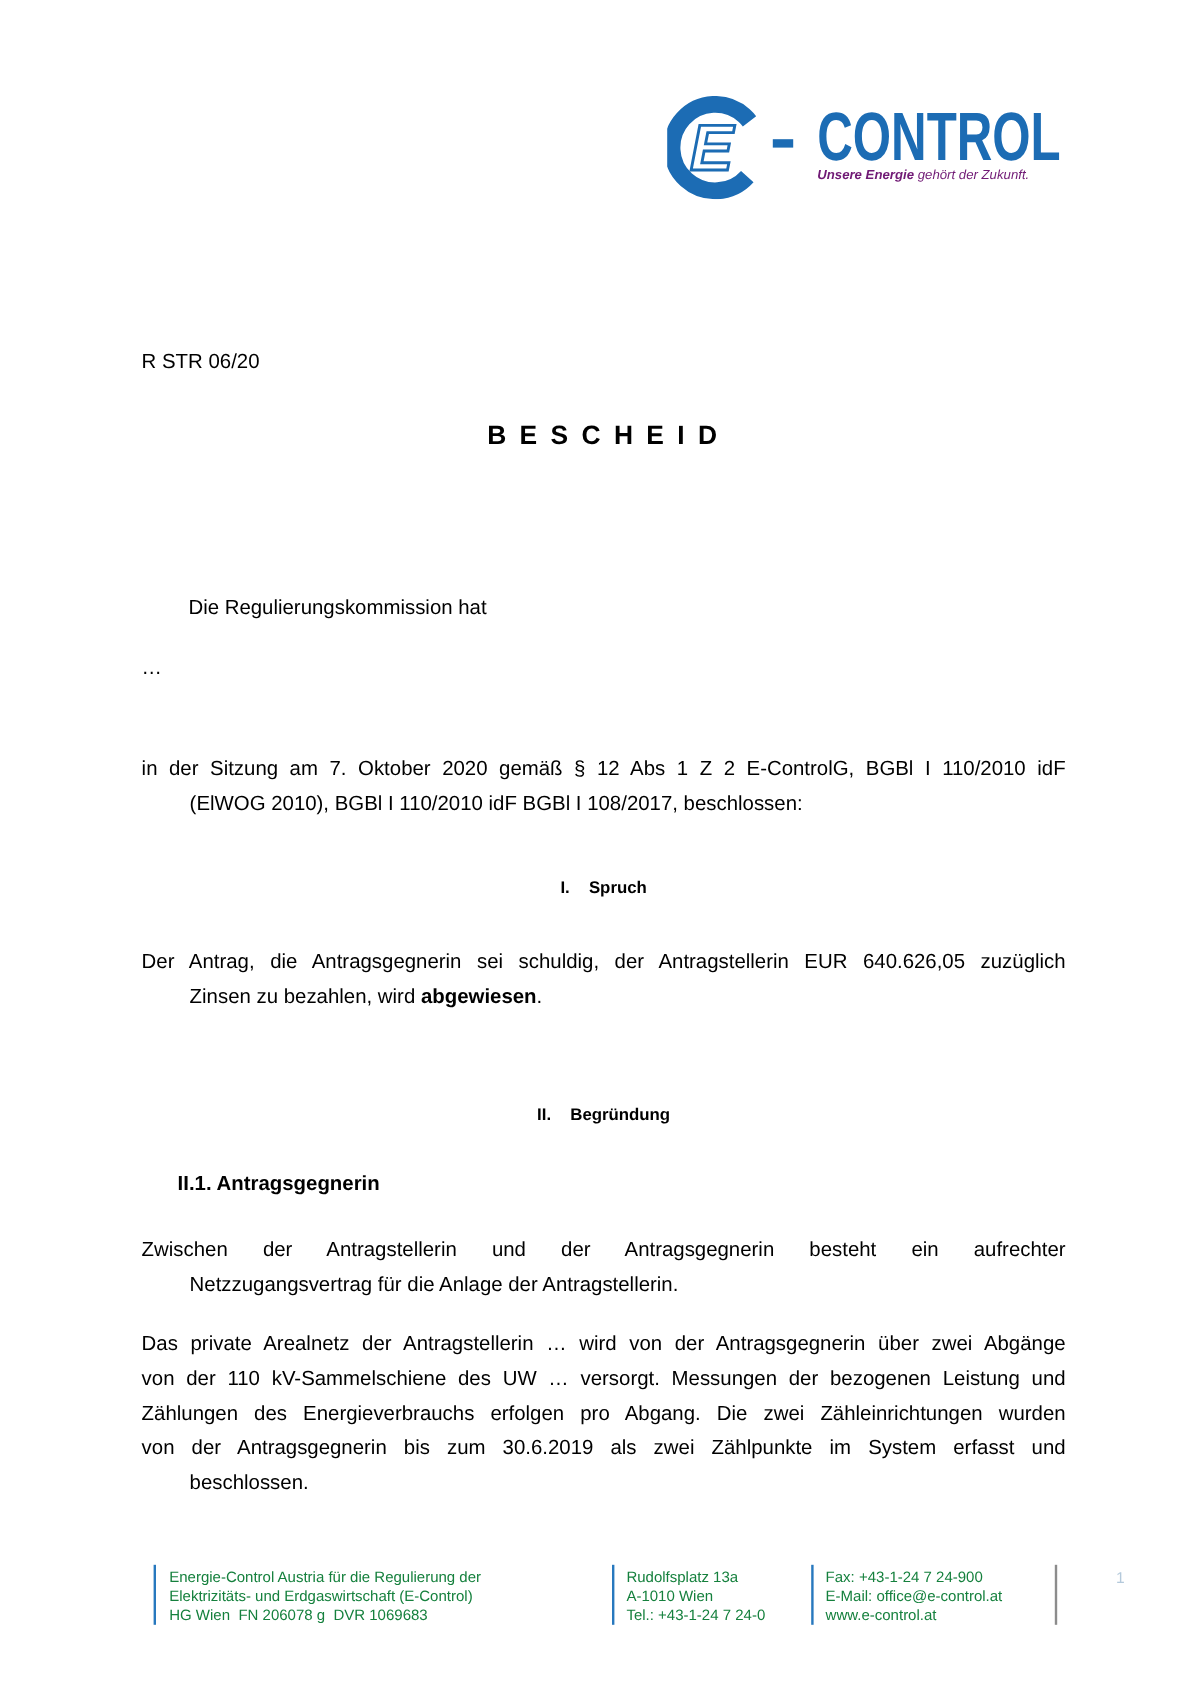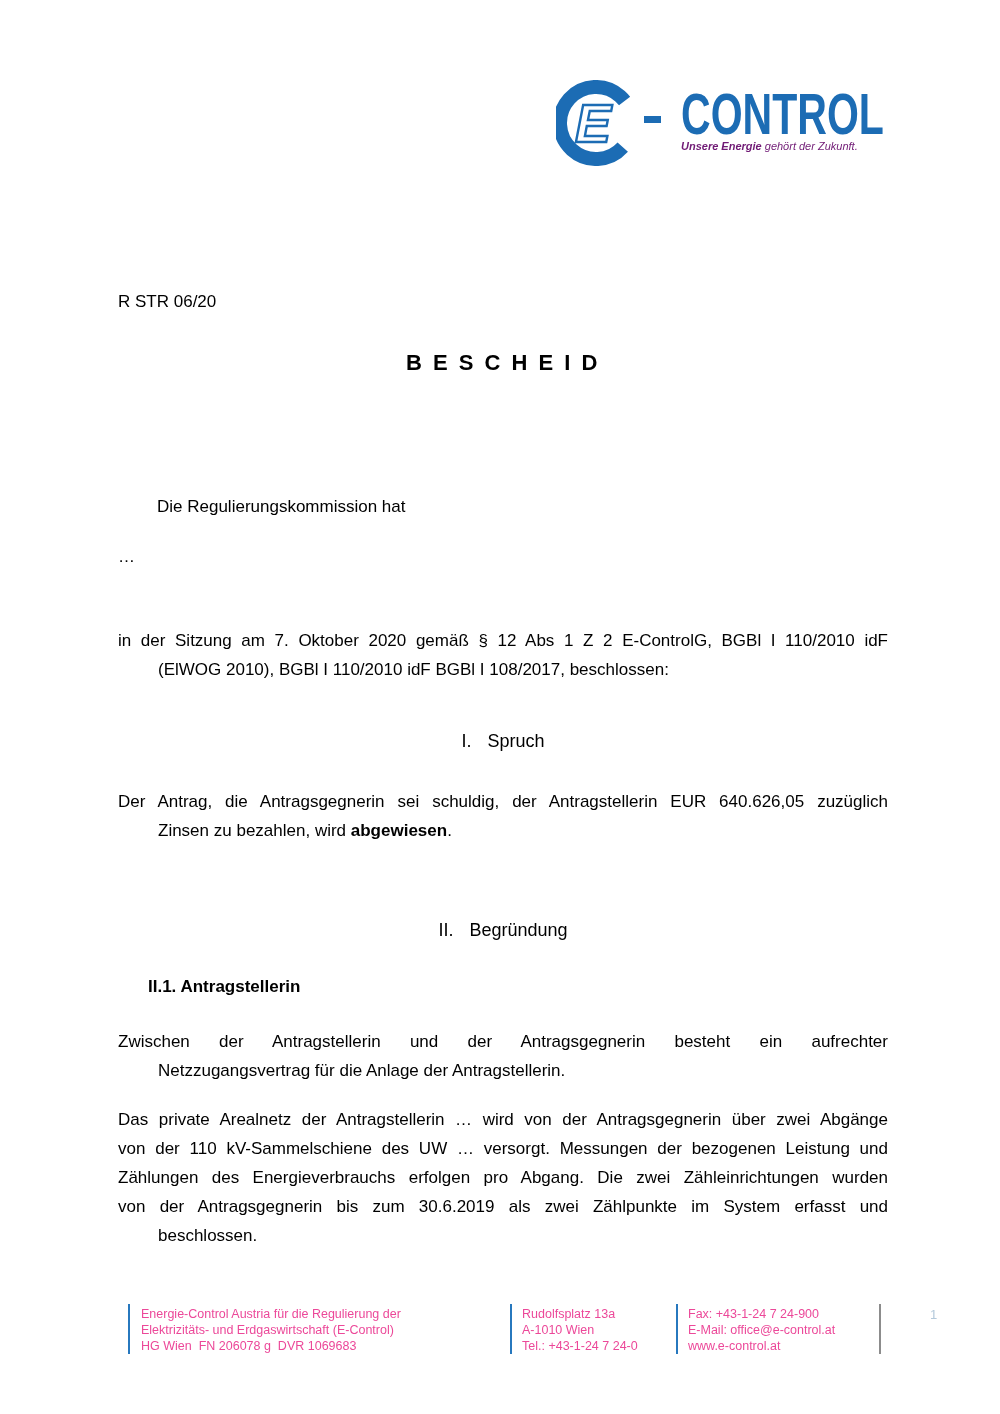--- a/index.html
+++ b/index.html
@@ -16,21 +16,21 @@
   .abs { position: absolute; }
   .col { left: 118px; width: 770px; }
   .body-text { font-size: 17px; line-height: 29px; }
   .jl { text-align: justify; text-align-last: justify; }
   .ll { text-align: left; margin-left: 40px; }
   .centered { text-align: center; }
 
   .doc-ref { font-size: 17px; }
   .doc-title { font-size: 22px; font-weight: bold; letter-spacing: 2.5px; }
 
-  .section-heading { font-size: 18px; font-weight: normal; }
+  .section-heading { font-size: 14px; font-weight: bold; }
   .section-heading .hnum { margin-right: 16px; }
   .subsection-heading { font-size: 17px; font-weight: bold; }
 
   
   .logo { display: flex; align-items: flex-start; }
   .logo-dash { width: 17px; height: 7px; background: #1c6cb4; margin: 36px 4px 0 2px; }
   .logo-textcol { margin-top: 10px; margin-left: 16px; }
   .logo-wordmark {
     color: #1c6cb4;
     font-weight: bold;
@@ -46,21 +46,21 @@
     font-style: italic;
     font-size: 11px;
     color: #701a75;
     white-space: pre;
   }
 
   
   .footer-wrap { left: 0; top: 1303px; width: 1000px; height: 56px; }
   .fbar { position: absolute; top: 1px; width: 2px; height: 50px; background: #2778be; }
   .fbar.gray { background: #8c8c8c; }
-  .fcol { position: absolute; top: 3px; font-size: 12.5px; line-height: 16px; color: #ec4899; }
+  .fcol { position: absolute; top: 3px; font-size: 12.5px; line-height: 16px; color: #15803d; }
   .fcol div { white-space: pre; }
   .fpage { position: absolute; top: 4px; font-size: 13px; color: #b4c9db; }
 </style>
 </head>
 <body>
 
 <div class="page">
 
   <div class="abs logo" style="left:556px; top:80px;">
     <svg width="86" height="86" viewBox="0 0 86 86">
@@ -93,21 +93,21 @@
 
   <div class="abs col body-text" style="top:787px;">
     <div class="jl">Der Antrag, die Antragsgegnerin sei schuldig, der Antragstellerin EUR 640.626,05 zuzüglich</div>
     <div class="ll"><span>Zinsen zu bezahlen, wird </span><b>abgewiesen</b><span>.</span></div>
   </div>
 
   <div class="abs col centered section-heading" style="top:920px;">
     <span class="hnum">II.</span><span>Begründung</span>
   </div>
 
-  <div class="abs subsection-heading" style="left:148px; top:977px;">II.1. Antragstellerin</div>
+  <div class="abs subsection-heading" style="left:148px; top:977px;">II.1. Antragsgegnerin</div>
 
   <div class="abs col body-text" style="top:1027px;">
     <div class="jl">Zwischen der Antragstellerin und der Antragsgegnerin besteht ein aufrechter</div>
     <div class="ll">Netzzugangsvertrag für die Anlage der Antragstellerin.</div>
   </div>
 
   <div class="abs col body-text" style="top:1105px;">
     <div class="jl">Das private Arealnetz der Antragstellerin … wird von der Antragsgegnerin über zwei Abgänge</div>
     <div class="jl">von der 110 kV-Sammelschiene des UW … versorgt. Messungen der bezogenen Leistung und</div>
     <div class="jl">Zählungen des Energieverbrauchs erfolgen pro Abgang. Die zwei Zähleinrichtungen wurden</div>

